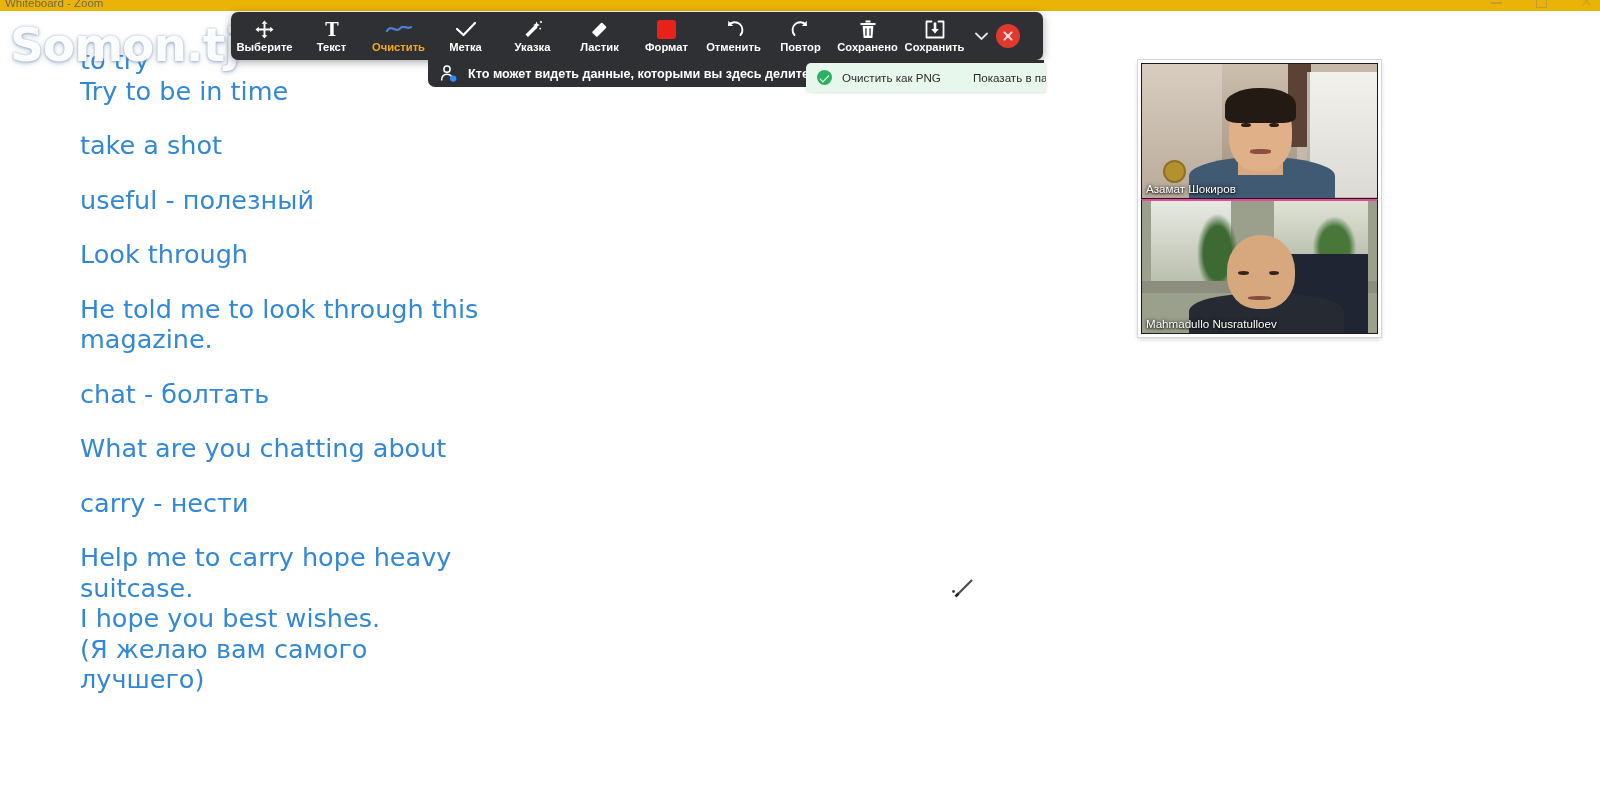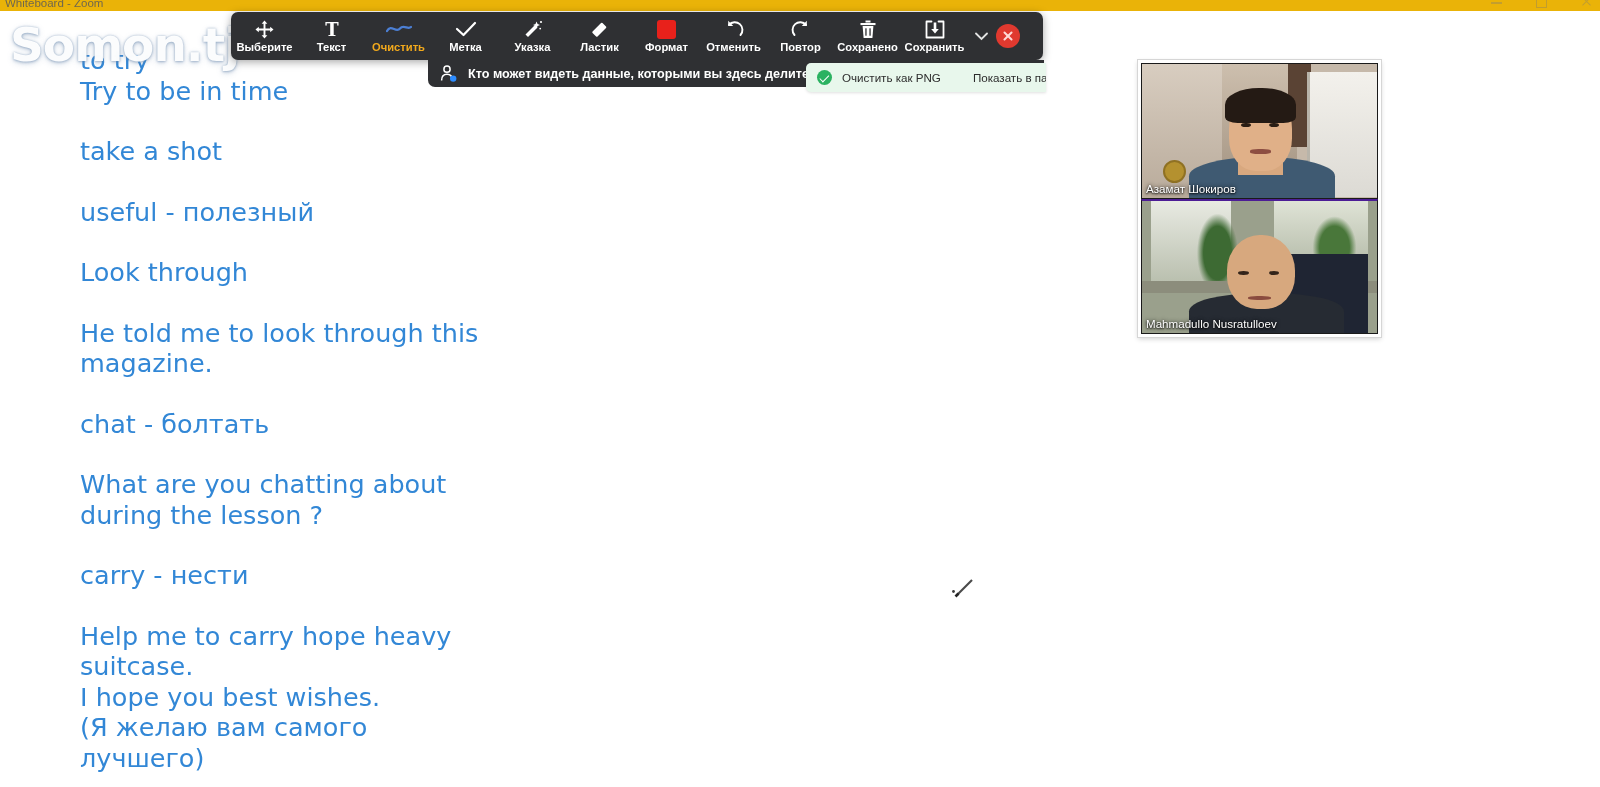--- a/index.html
+++ b/index.html
@@ -75,21 +75,21 @@
     position: absolute; left: 80px; top: 34px;
     width: 560px;
   }
   .bl {
     color: #3287d6;
     font-size: 25.5px;
     line-height: 30.5px;
     font-family: "DejaVu Sans", sans-serif;
     white-space: pre-wrap;
   }
-  .bl.gap { margin-top: 30px; }
+  .bl.gap { margin-top: 24px; }
 
   
   .pen-cursor {
     position: absolute; left: 950px; top: 563px;
     width: 28px; height: 28px;
   }
 
   
   .toolbar {
     position: absolute; left: 231px; top: 12px;
@@ -182,21 +182,21 @@
     position: absolute; left: 1138px; top: 60px;
     width: 243px; height: 277px;
     background: #737373;
     border: 3px solid #ffffff;
     box-shadow: 0 0 0 1px #d6d6d6, 0 2px 5px rgba(0,0,0,.18);
   }
   .tile {
     position: relative; width: 237px; height: 135.5px;
     overflow: hidden; border: 1px solid #1a1a1a;
   }
-  .tile + .tile { border-top: 2px solid #4c1d95; }
+  .tile + .tile { border-top: 2px solid #ec4899; }
   .tile-name {
     position: absolute; left: 4px; bottom: 3px;
     font-size: 11.6px; color: #ffffff;
     text-shadow: 0 1px 2px rgba(0,0,0,.95), 0 0 4px rgba(0,0,0,.8);
     white-space: nowrap; z-index: 6;
   }
 
   
   .scene1 { position: absolute; inset: 0; background: #c6b9aa; }
   .s1-wallL { position: absolute; left: 0; top: 0; width: 34%; height: 100%;
@@ -271,21 +271,20 @@
     <div class="board-lines">
       <div class="bl">to try</div>
       <div class="bl">Try to be in time</div>
       <div class="bl gap">take a shot</div>
       <div class="bl gap">useful - полезный</div>
       <div class="bl gap">Look through</div>
       <div class="bl gap">He told me to look through this</div>
       <div class="bl">magazine.</div>
       <div class="bl gap">chat - болтать</div>
       <div class="bl gap">What are you chatting about</div>
-      <div class="bl">during the lesson ?</div>
       <div class="bl gap">carry - нести</div>
       <div class="bl gap">Help me to carry hope heavy</div>
       <div class="bl">suitcase.</div>
       <div class="bl">I hope you best wishes.</div>
       <div class="bl">(Я желаю вам самого</div>
       <div class="bl">лучшего)</div>
     </div>
 
     <div class="pen-cursor">
       <svg width="28" height="28" viewBox="0 0 28 28">

